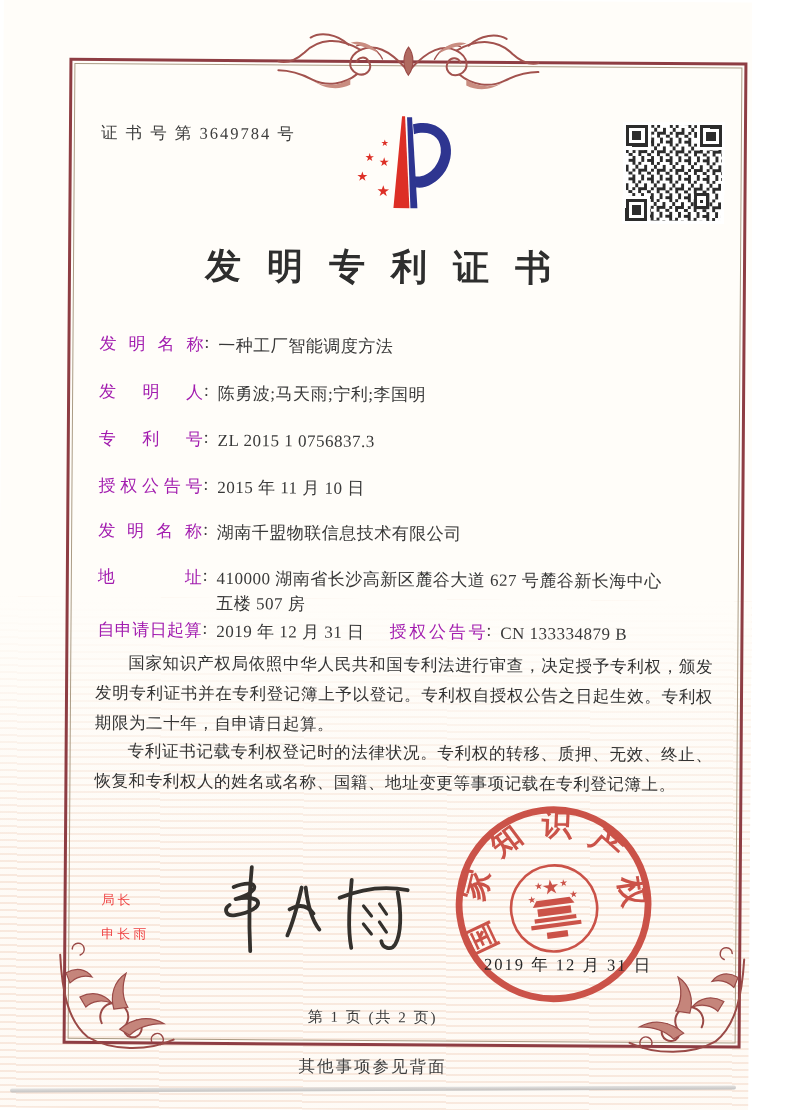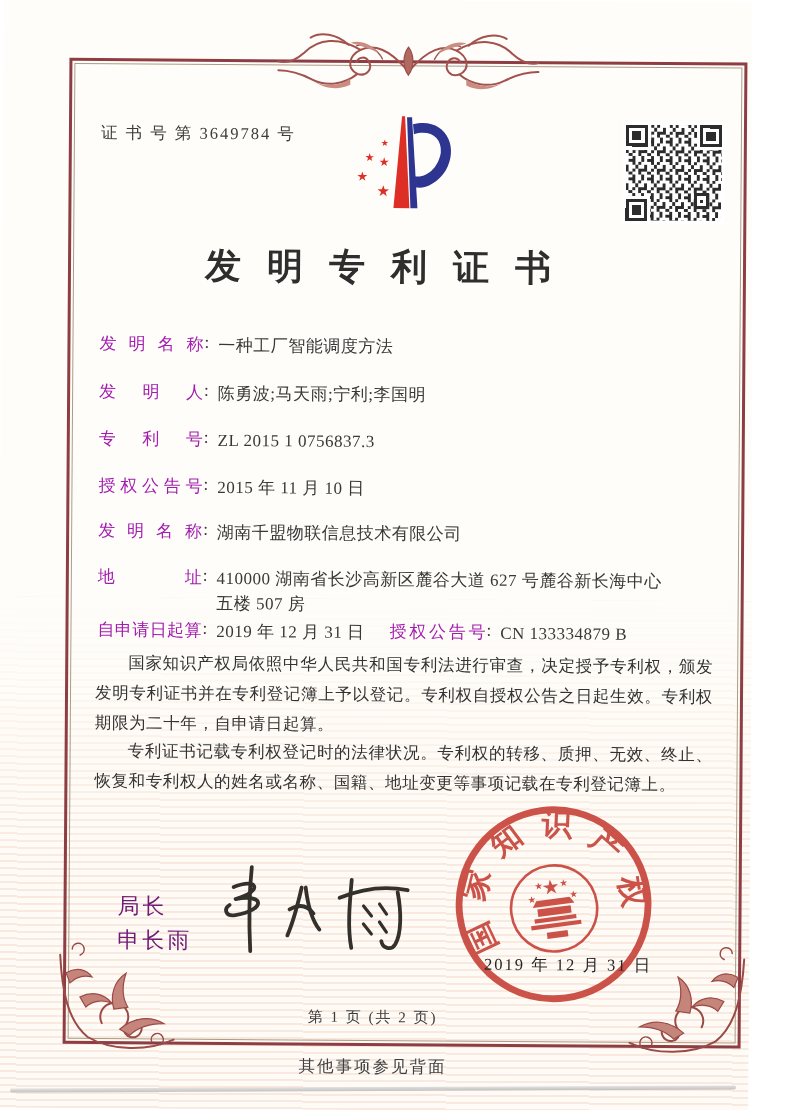--- a/index.html
+++ b/index.html
@@ -34,21 +34,21 @@
   .colon{display:inline-block;margin:0 9px 0 1px;vertical-align:top;}
   .val{display:inline-block;vertical-align:top;letter-spacing:.5px;max-width:480px;white-space:pre-line;line-height:25px;}
   .f1{top:334px}.f2{top:382px}.f3{top:429px}.f4{top:476px}.f5{top:521px}.f6{top:567px}
   .f7a{top:620px}.f7b{top:620px;left:390px;}
   .f7b .lbl{width:96px;}
 
   .para{position:absolute;left:96px;width:618px;font-size:16.5px;line-height:30px;text-align:justify;
         text-indent:2em;color:#333;letter-spacing:.6px;}
   .p1{top:650px}.p2{top:738px}
 
-  .signer{position:absolute;left:120px;font-size:22px;letter-spacing:3px;color:#701a75;}
+  .signer{position:absolute;left:104px;font-size:13px;letter-spacing:3px;color:#ef4444;}
   .signer.t1{top:893px}.signer.t2{top:927px}
   .signature{position:absolute;left:208px;top:854px;}
 
   .seal{position:absolute;left:450px;top:798px;opacity:.92;}
   .seal-date{position:absolute;left:487px;top:953px;font-size:16.5px;letter-spacing:2px;color:#262626;}
 
   .page-info{position:absolute;left:0;right:0;top:1008px;text-align:center;font-size:15px;letter-spacing:2px;color:#3a3a3a;}
   .back-note{position:absolute;left:0;right:0;top:1056px;text-align:center;font-size:16.5px;letter-spacing:2px;color:#3f3f3f;}
 
   .paper-edge{position:absolute;left:10px;right:16px;top:1087px;height:4px;border-radius:2px;

